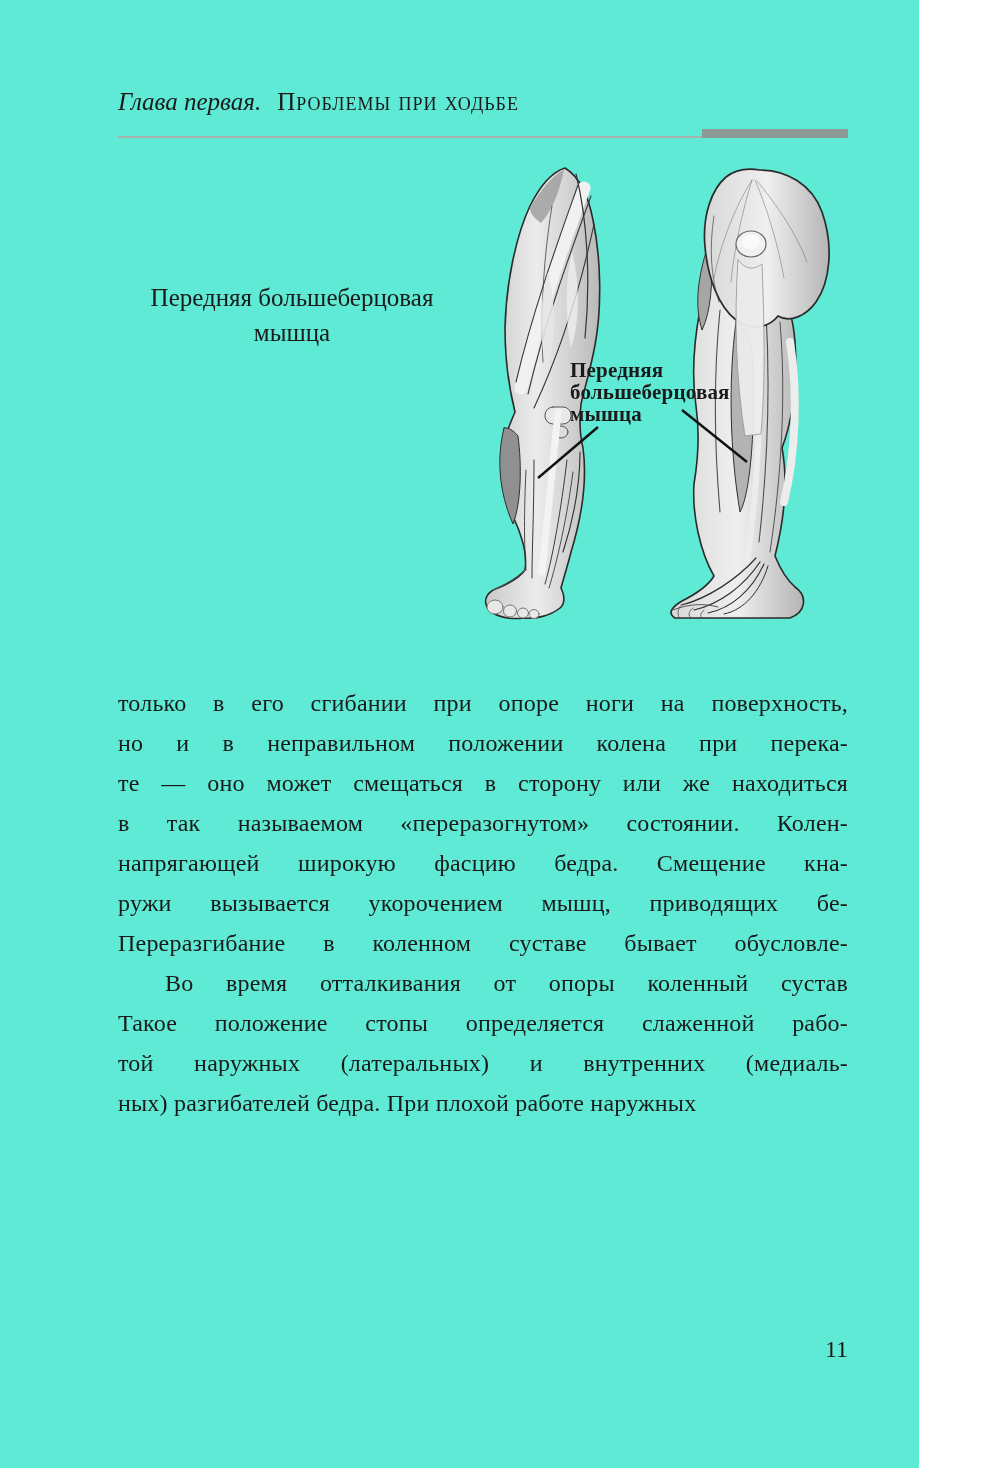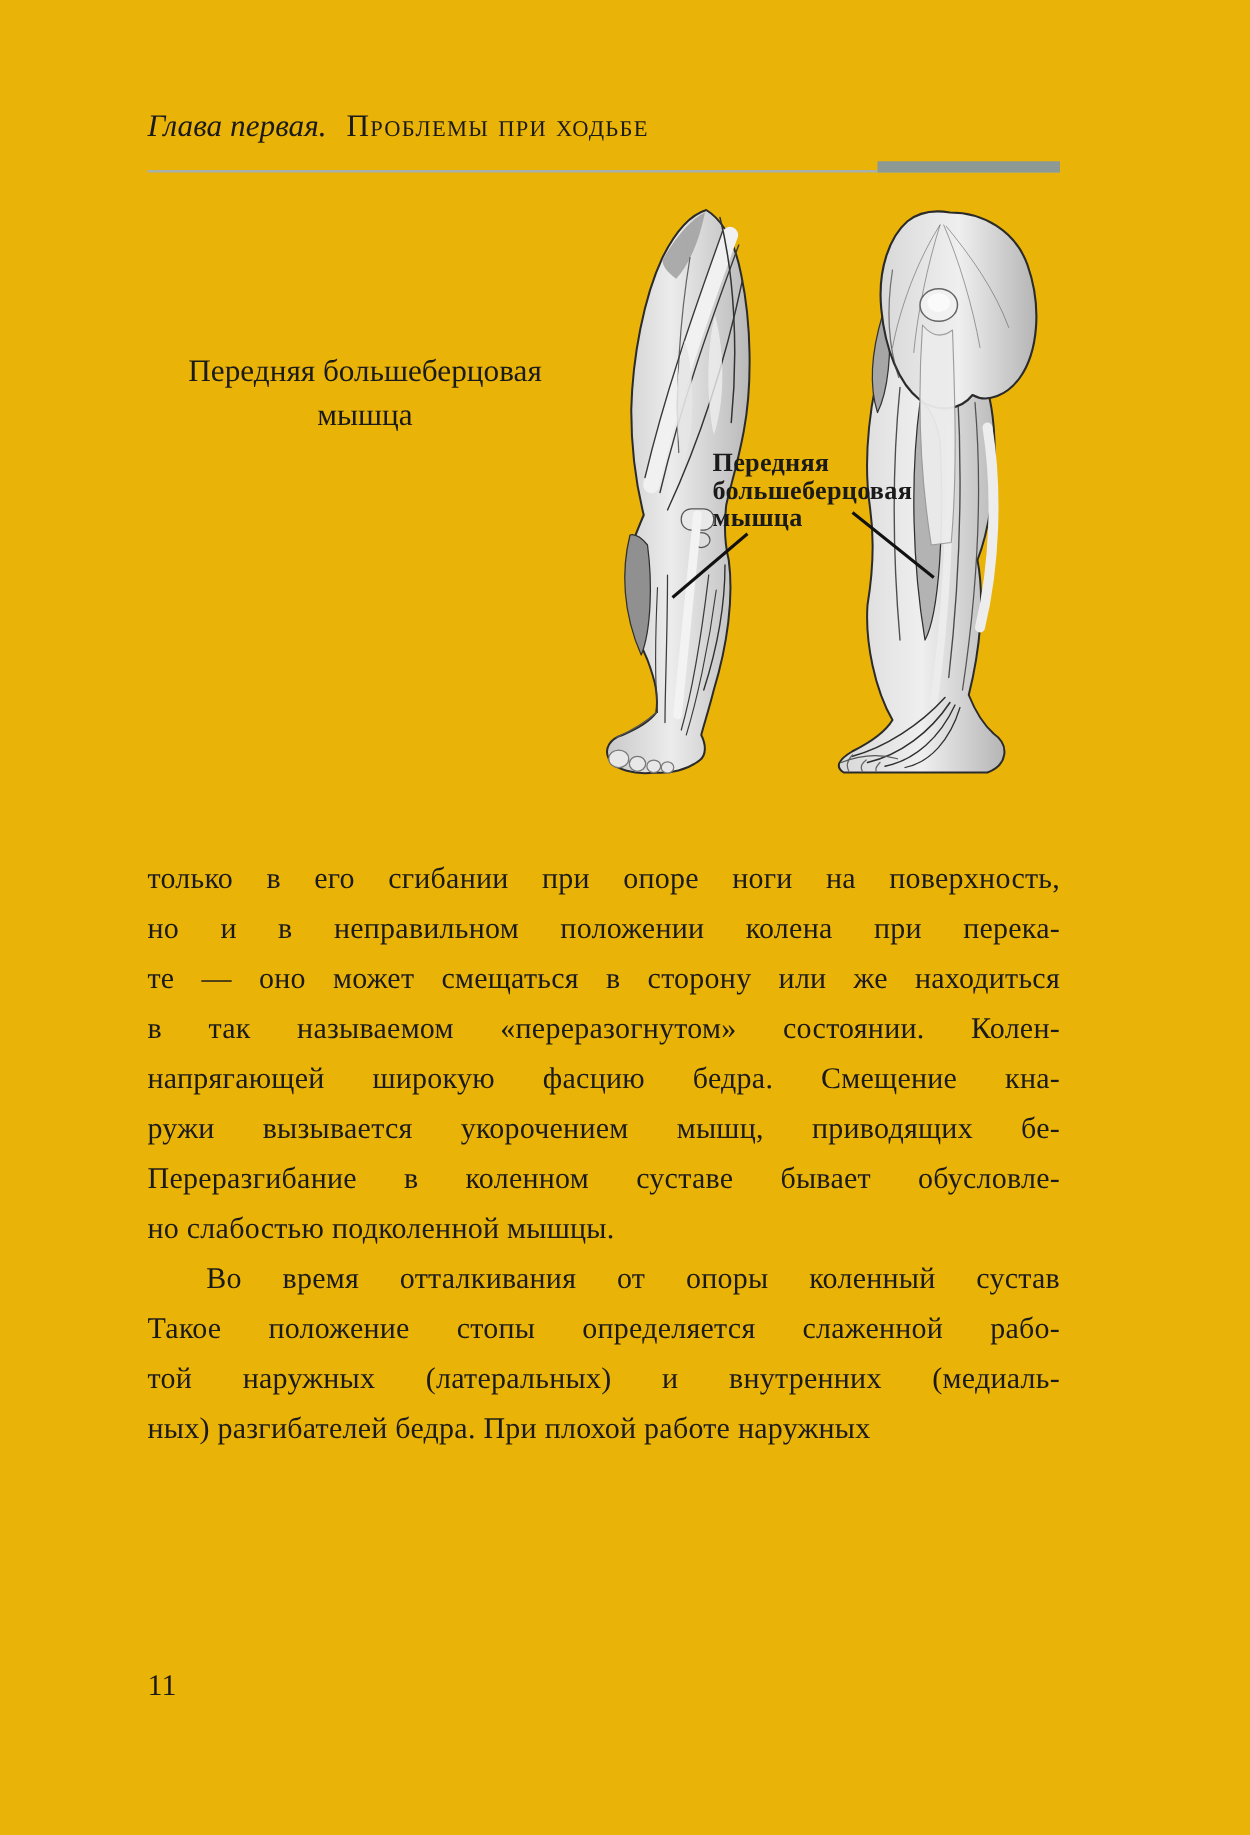--- a/index.html
+++ b/index.html
@@ -1,17 +1,17 @@
 <!DOCTYPE html>
 <html><head>
 <meta charset="utf-8">
 <style>
   html,body{margin:0;padding:0;background:#ffffff;}
   .page{
-    position:relative;width:1000px;height:1468px;background:#eab308;
+    position:relative;width:919px;height:1468px;background:#5eead4;
     font-family:"Liberation Serif","DejaVu Serif",serif;color:#1a1a1a;overflow:hidden;
   }
   .header{position:absolute;left:118px;top:88px;width:730px;white-space:nowrap;}
   .header .chapter{font-style:italic;font-size:25px;}
   .header .title{font-variant:small-caps;font-size:25px;margin-left:16px;letter-spacing:1px;}
   .rule{position:absolute;left:118px;top:136px;width:730px;height:2px;}
   .rule-accent{position:absolute;left:702px;top:129px;width:146px;height:9px;}
   .caption{
     position:absolute;left:118px;top:280px;width:348px;
     font-size:25px;line-height:35px;text-align:center;
@@ -21,21 +21,21 @@
     position:absolute;left:570px;top:359px;width:175px;
     font-weight:bold;font-size:21px;line-height:22px;letter-spacing:0.2px;
   }
   .body-text{
     position:absolute;left:118px;top:683px;width:730px;
     font-size:24px;line-height:40px;
   }
   .para div{text-align:justify;text-align-last:justify;letter-spacing:0.2px;}
   .para div.first{text-indent:47px;}
   .para div.last{text-align-last:left;}
-  .folio{position:absolute;left:118px;top:1336px;width:730px;text-align:left;font-size:24px;}
+  .folio{position:absolute;left:118px;top:1336px;width:730px;text-align:right;font-size:24px;}
 </style>
 </head>
 <body>
 
 <div class="page">
 
   <div class="header">
     <span class="chapter">Глава первая.</span><span class="title">Проблемы при ходьбе</span>
   </div>
   <div class="rule" style="background: rgb(166, 176, 173);"></div>
@@ -129,21 +129,20 @@
 
   <div class="body-text">
     <div class="para">
         <div class="">только в его сгибании при опоре ноги на поверхность,</div>
         <div class="">но и в неправильном положении колена при перека-</div>
         <div class="">те — оно может смещаться в сторону или же находиться</div>
         <div class="">в так называемом «переразогнутом» состоянии. Колен-</div>
         <div class="">напрягающей широкую фасцию бедра. Смещение кна-</div>
         <div class="">ружи вызывается укорочением мышц, приводящих бе-</div>
         <div class="">Переразгибание в коленном суставе бывает обусловле-</div>
-        <div class="last">но слабостью подколенной мышцы.</div>
       </div>
     <div class="para">
         <div class="first ">Во время отталкивания от опоры коленный сустав</div>
         <div class="">Такое положение стопы определяется слаженной рабо-</div>
         <div class="">той наружных (латеральных) и внутренних (медиаль-</div>
         <div class="last">ных) разгибателей бедра. При плохой работе наружных</div>
       </div>
   </div>
 
   <div class="folio">11</div>

